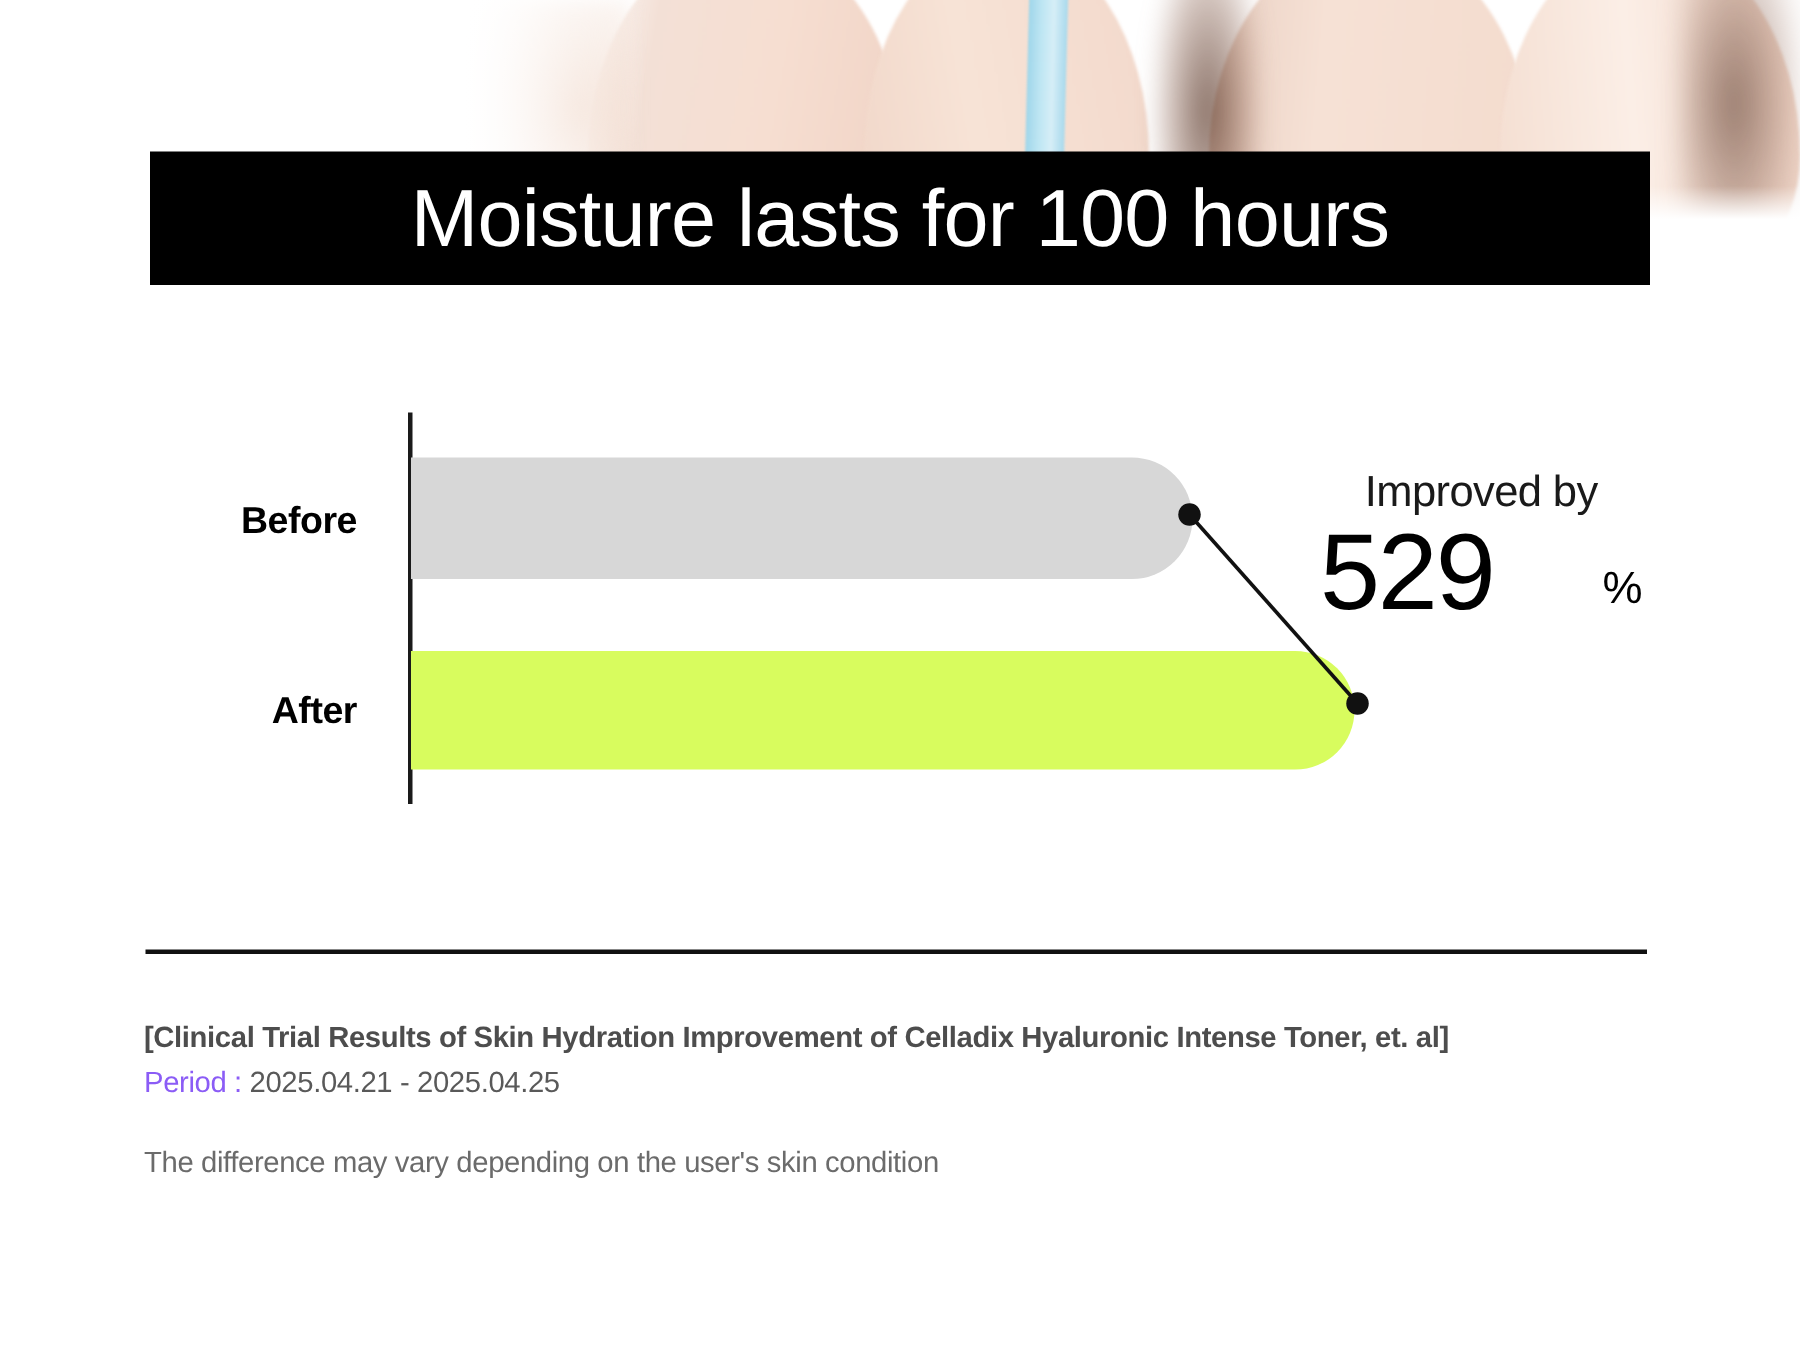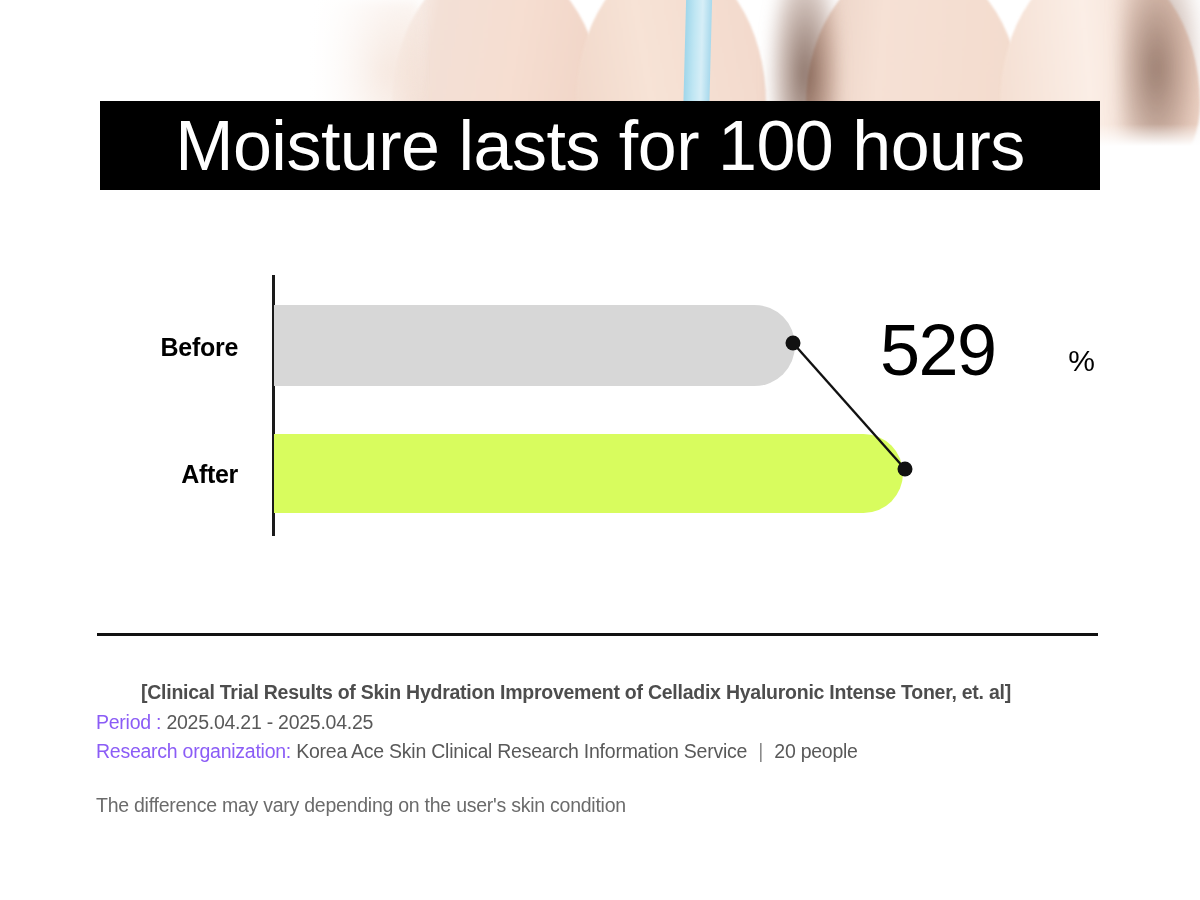--- a/index.html
+++ b/index.html
@@ -81,21 +81,21 @@
     top: 101px;
     width: 1000px;
     height: 89px;
     background: #000000;
     display: flex;
     align-items: center;
     justify-content: center;
   }
   #headline-text {
     color: #ffffff;
-    font-size: 70px;
+    font-size: 54px;
     font-weight: 400;
     letter-spacing: -0.5px;
     line-height: 1;
     white-space: nowrap;
   }
 
   
   #chart {
     position: absolute;
     left: 0;
@@ -206,21 +206,20 @@
   .foot-line {
     font-size: 19.5px;
     line-height: 29.5px;
     color: #595959;
     letter-spacing: -0.25px;
     white-space: nowrap;
   }
   #foot-title {
     font-weight: bold;
     color: #4d4d4d;
-    margin-left: 45px;
   }
   .foot-strong { color: #8b5cf6; }
   .foot-sep { padding: 0 6px; color: #8a8a8a; }
   #foot-note { color: #6b6b6b; margin-top: 24px; }
 </style>
 </head>
 <body>
 
 <div id="photo-strip">
   <div class="skin sk1"></div>
@@ -250,37 +249,32 @@
   <div class="bar-label" id="label-before">Before</div>
 
   <svg id="connector" viewBox="0 0 1200 300">
     <line x1="793" y1="88" x2="905" y2="214" stroke="#111111" stroke-width="2.4"></line>
     <circle cx="793" cy="88" r="7.5" fill="#111111"></circle>
     <circle cx="905" cy="214" r="7.5" fill="#111111"></circle>
   </svg>
 </div>
 
 <div id="callout">
+  <div id="improved-label">Improved by</div>
   <div id="improved-value-row">
     <span id="improved-value">529</span>
     <span id="improved-unit">%</span>
   </div>
 </div>
 
 <div id="divider"></div>
 
 <div id="footnotes">
   <div class="foot-line" id="foot-title">[Clinical Trial Results of Skin Hydration Improvement of Celladix Hyaluronic Intense Toner, et. al]</div>
 
   <div class="foot-line">
     <span class="foot-strong">Period :</span>
     <span>2025.04.21 - 2025.04.25</span>
   </div>
 
-  <div class="foot-line">
-    <span class="foot-strong">Research organization:</span>
-    <span>Korea Ace Skin Clinical Research Information Service</span>
-    <span class="foot-sep">|</span>
-    <span>20 people</span>
-  </div>
 
   <div class="foot-line" id="foot-note">The difference may vary depending on the user's skin condition</div>
 </div>
 
 </body></html>

